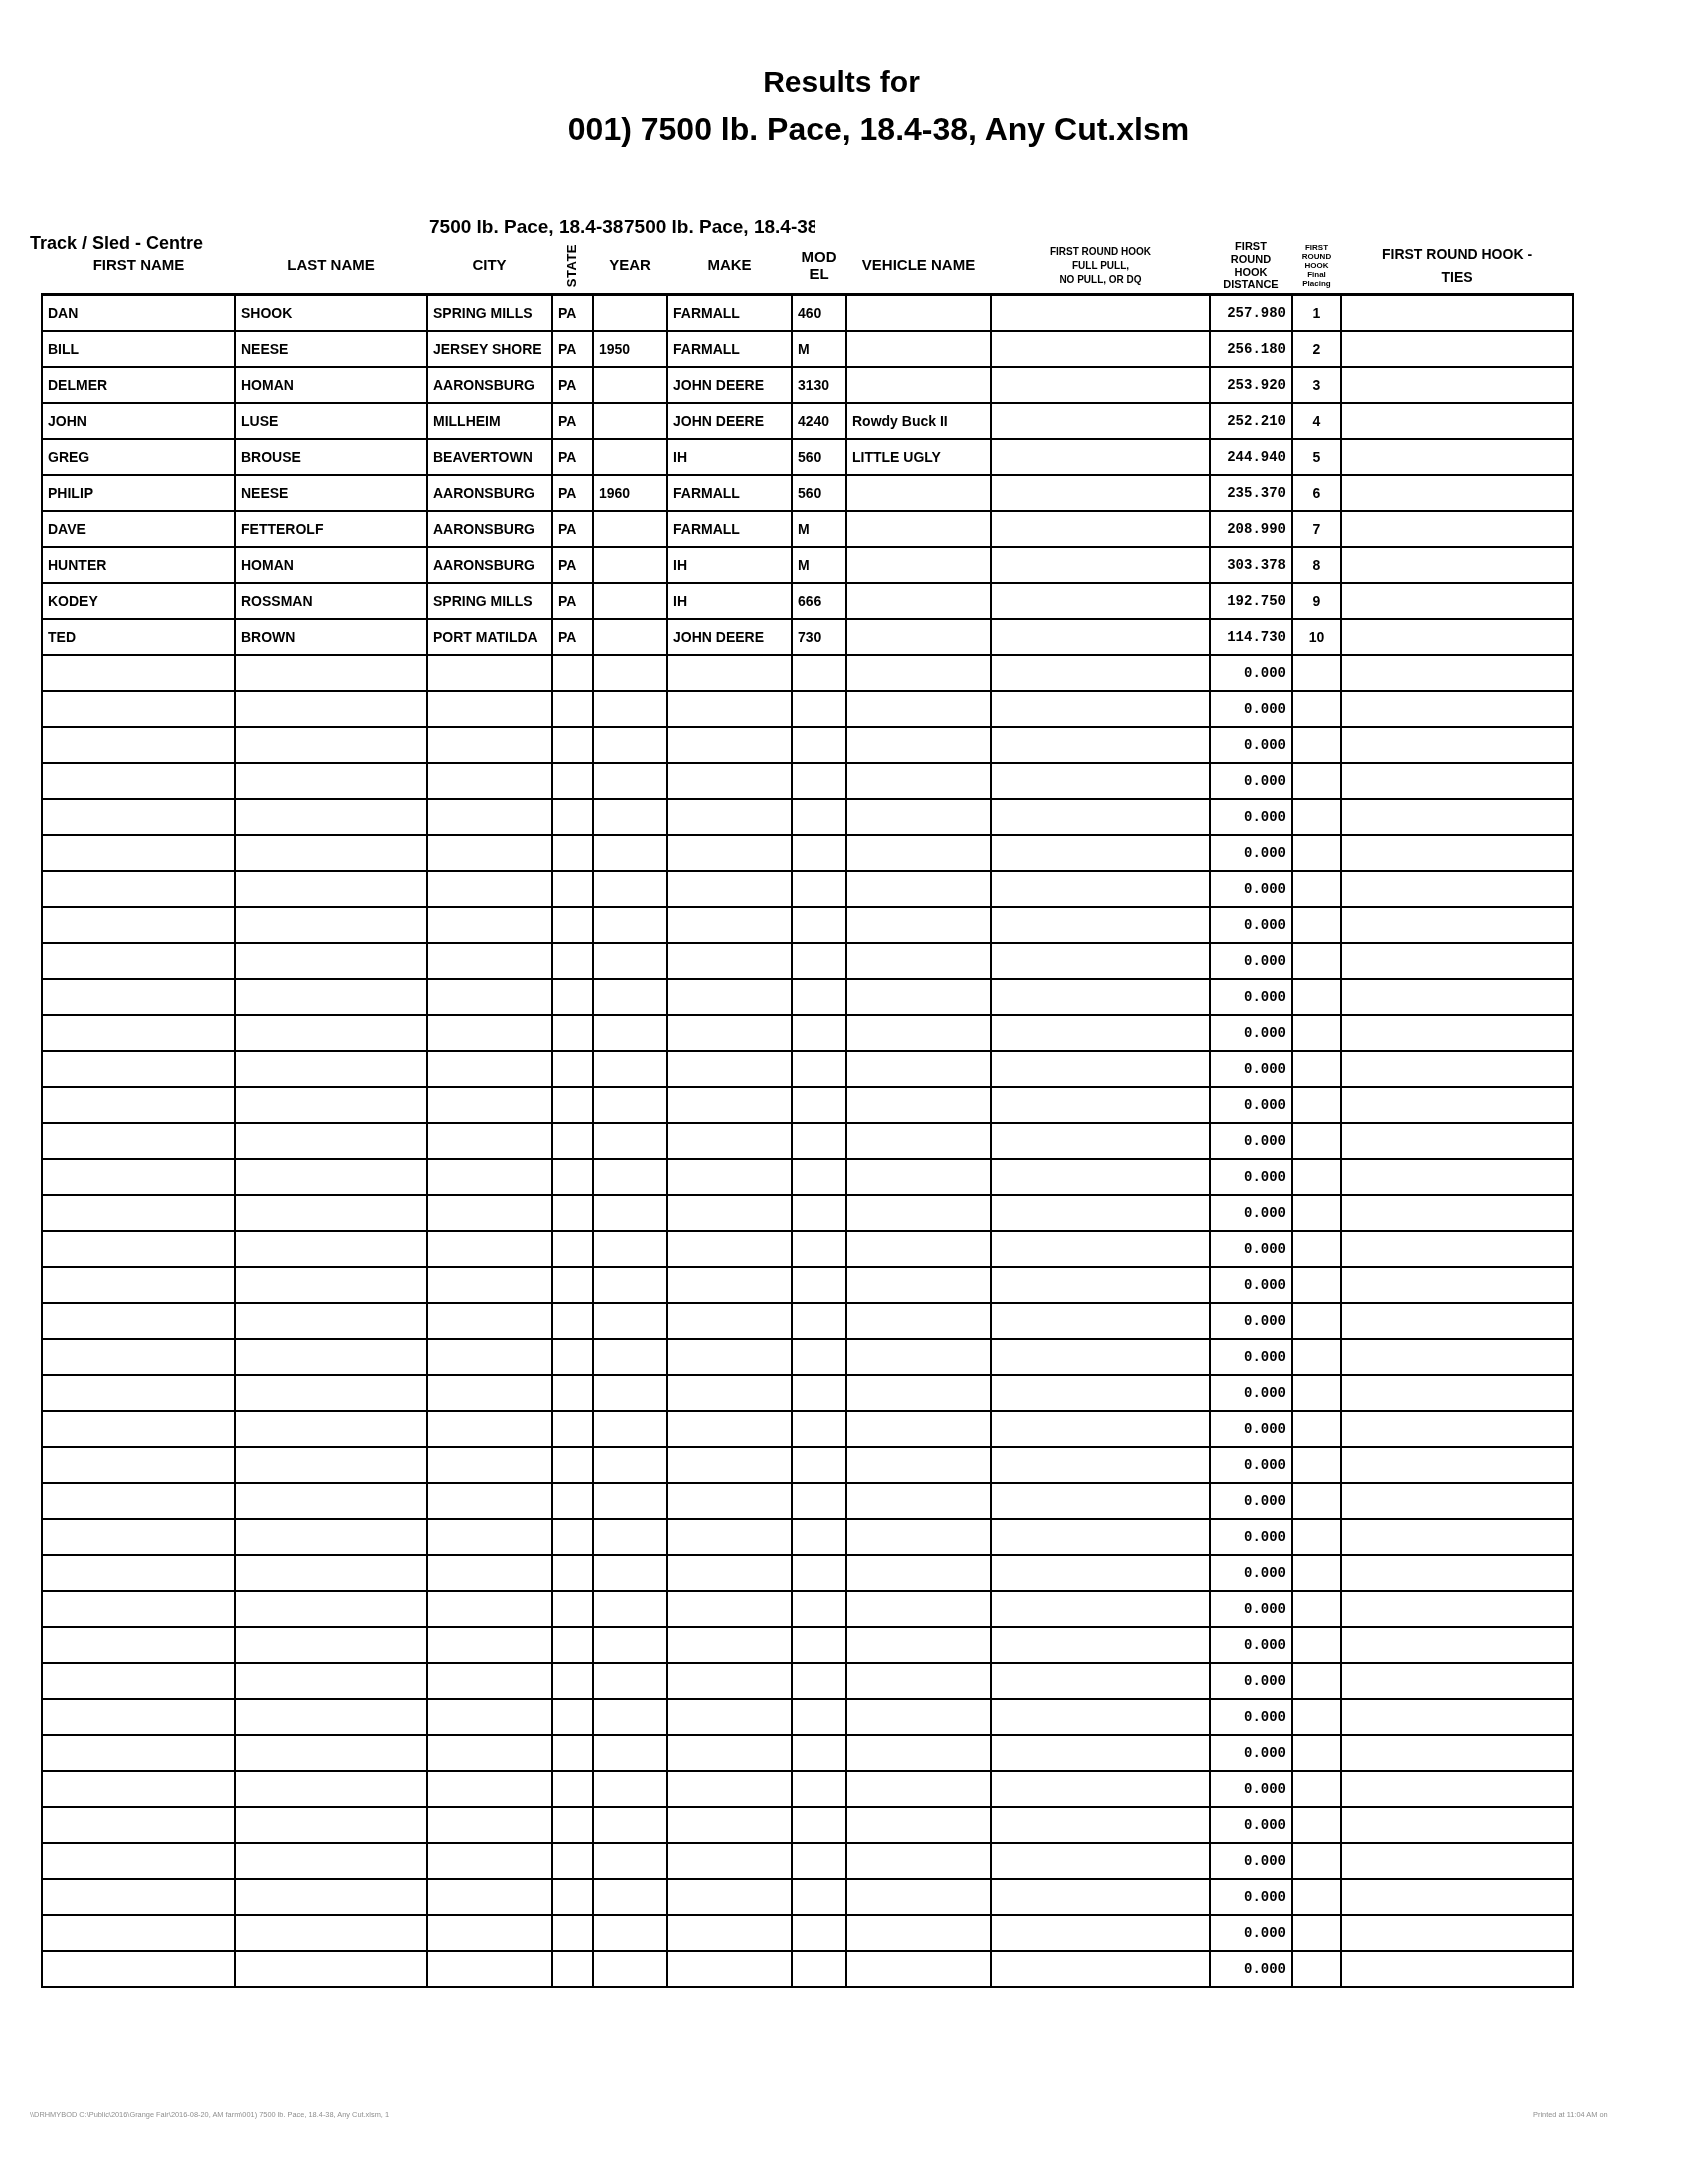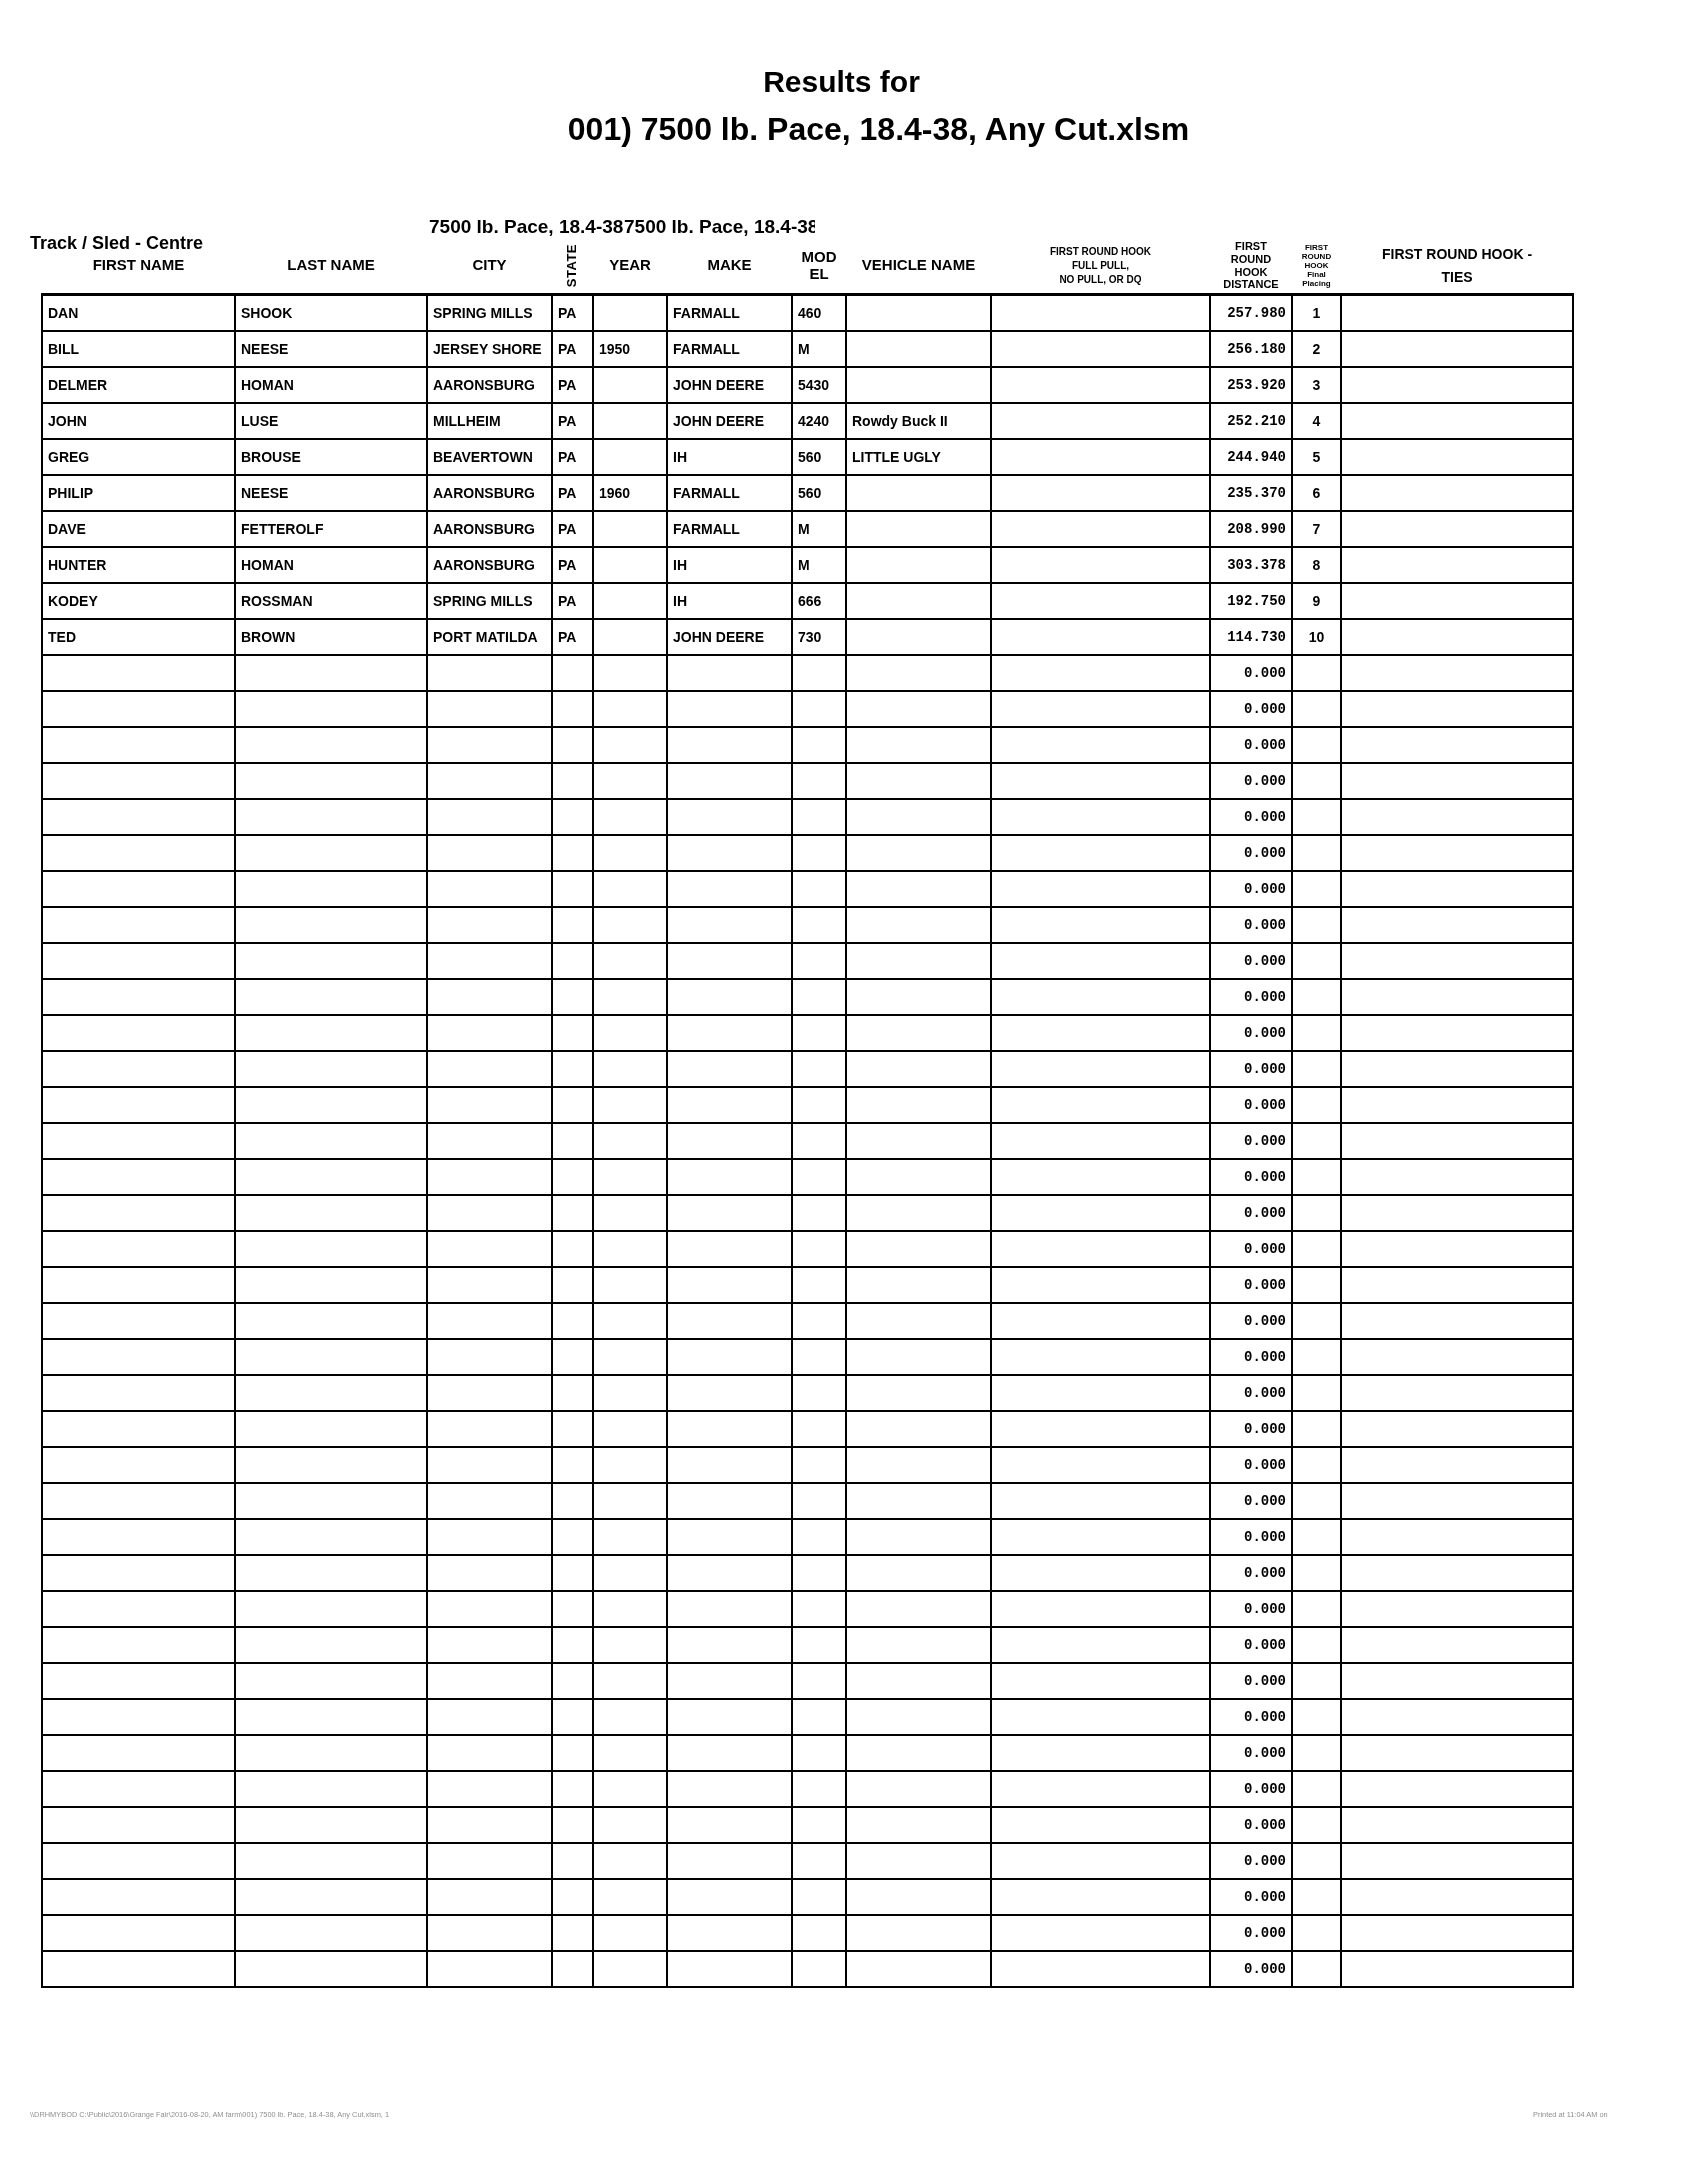--- a/index.html
+++ b/index.html
@@ -119,21 +119,21 @@
         <td class="al-c">2</td>
         <td></td>
       </tr>
       <tr>
         <td>DELMER</td>
         <td>HOMAN</td>
         <td>AARONSBURG</td>
         <td>PA</td>
         <td></td>
         <td>JOHN DEERE</td>
-        <td>5430</td>
+        <td>3130</td>
         <td></td>
         <td></td>
         <td class="al-r">253.920</td>
         <td class="al-c">3</td>
         <td></td>
       </tr>
       <tr>
         <td>JOHN</td>
         <td>LUSE</td>
         <td>MILLHEIM</td>

